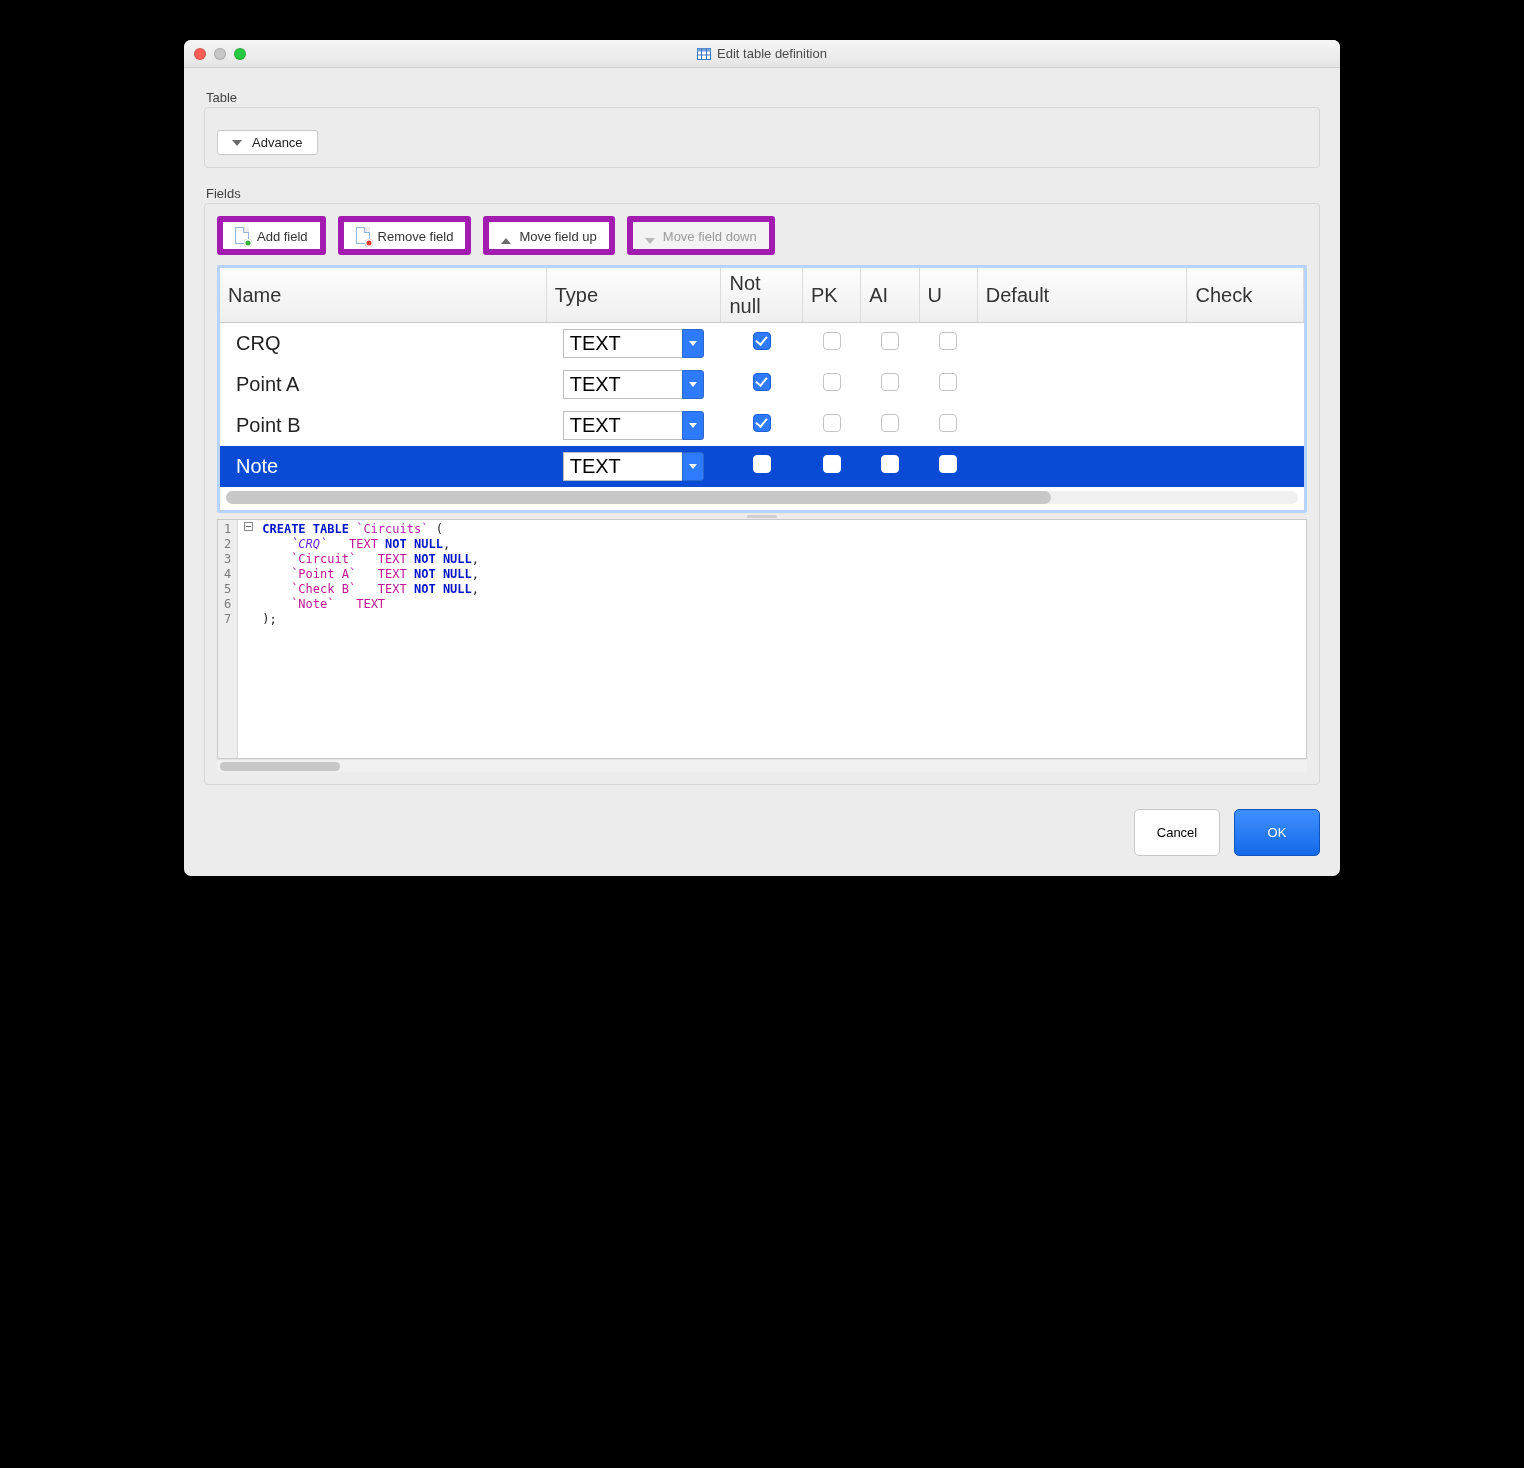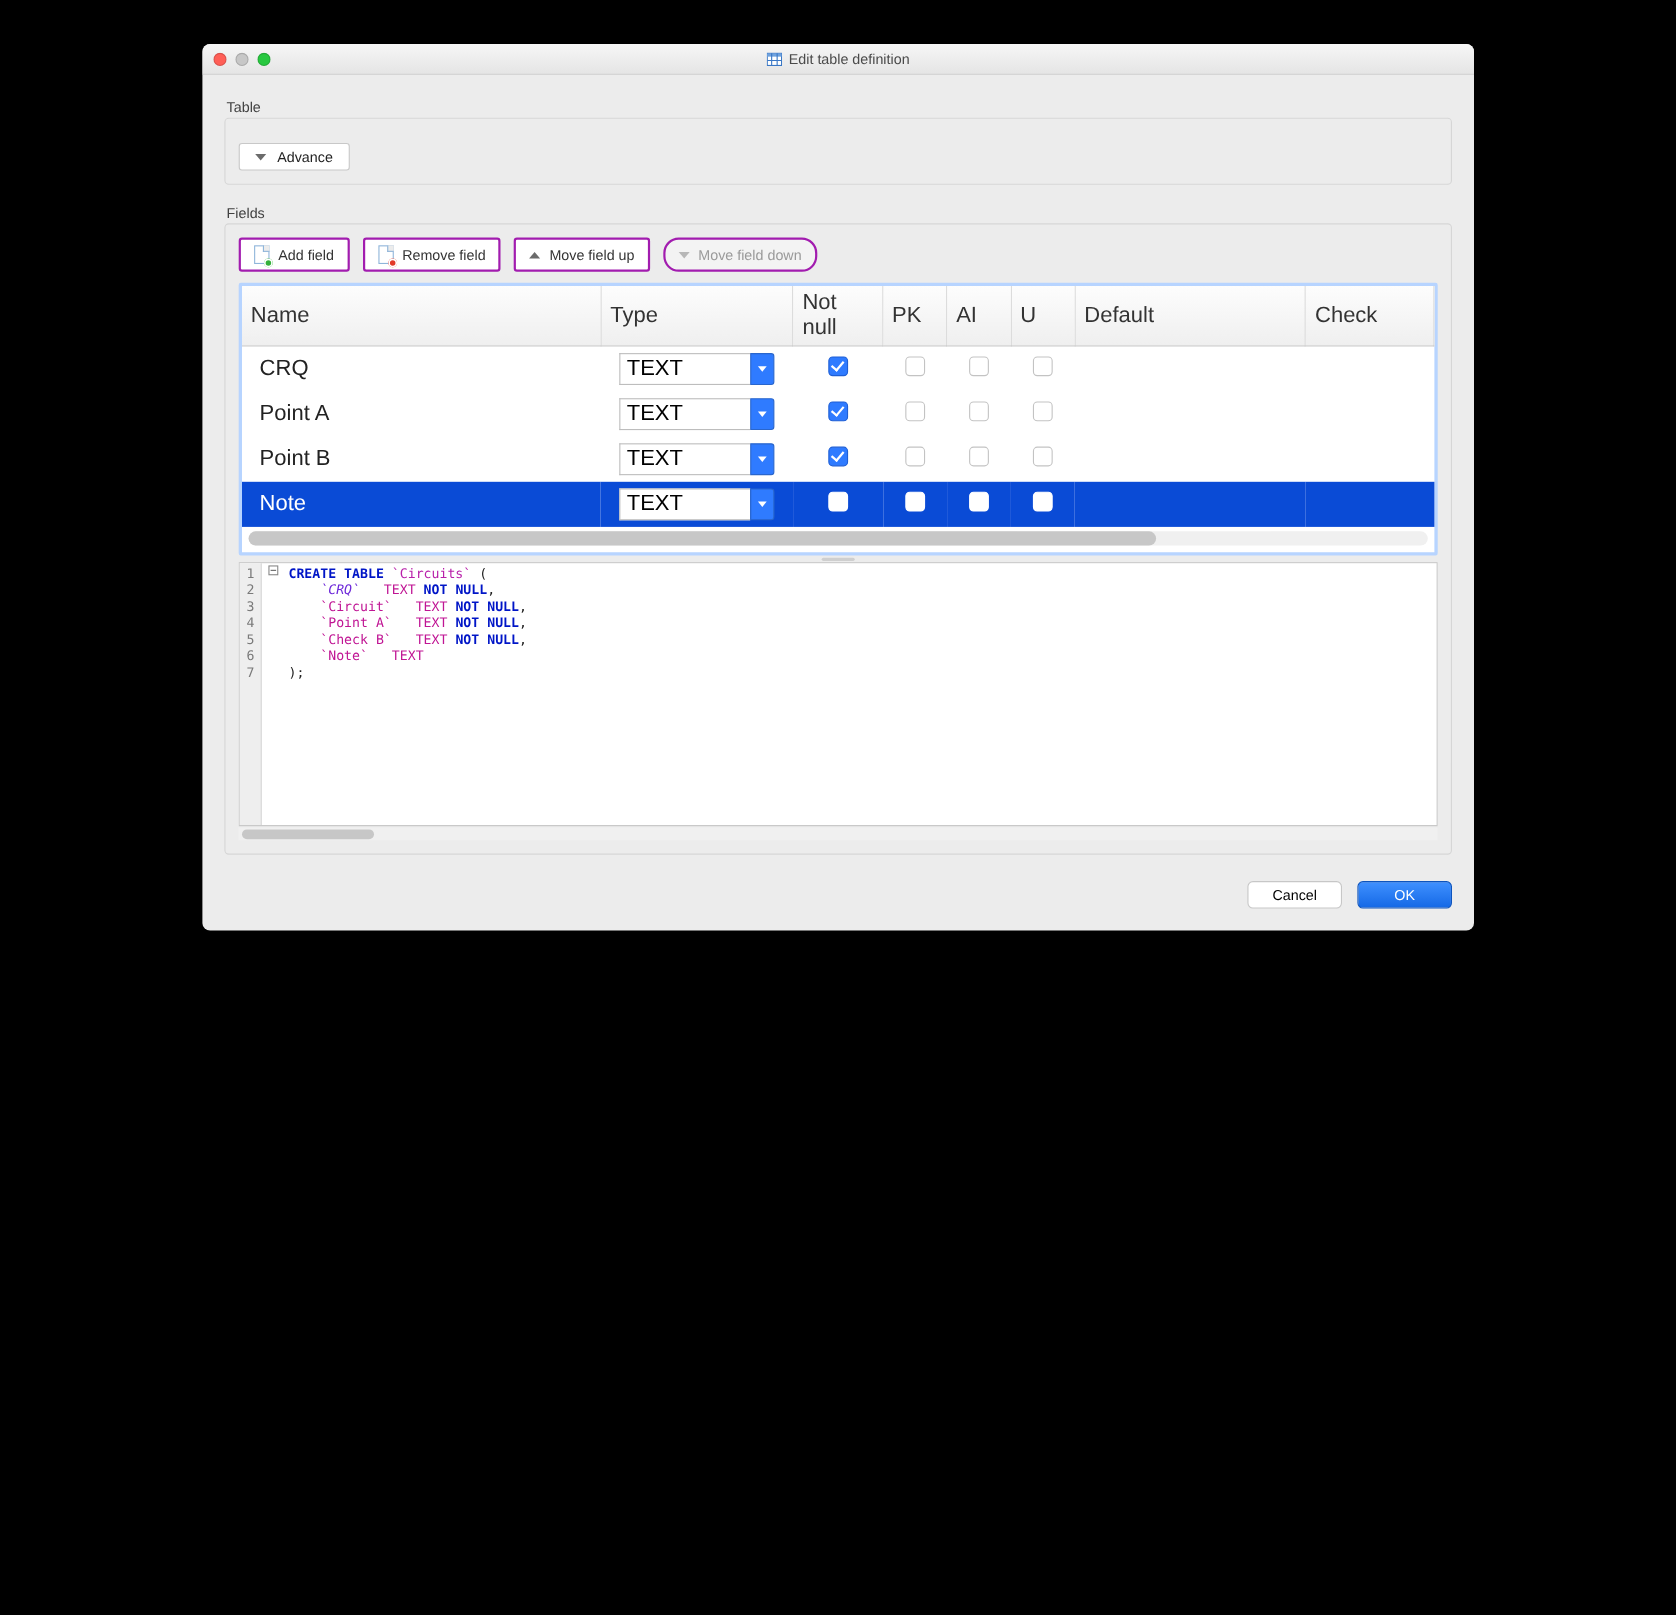--- a/index.html
+++ b/index.html
@@ -65,25 +65,25 @@
   .adv-btn {
     margin-top:10px;
     display:inline-flex; align-items:center; gap:10px;
     padding:4px 14px; background:#fff; border:1px solid #c8c8c8; border-radius:3px;
     font-size:13px;
   }
   .adv-btn .tri{ width:0;height:0;border-left:5px solid transparent;border-right:5px solid transparent;border-top:6px solid #6b6b6b;}
   
   .toolbar { display:flex; gap:12px; margin-bottom:10px; }
   .tbtn {
-    display:inline-flex; align-items:center; gap:8px;
-    background:#fff; border:2px solid #a21caf; border-radius:3px;
+    display:inline-flex; align-items:flex-end; gap:8px;
+    background:#fff; border:6px solid #a21caf; border-radius:3px;
     padding:5px 12px; font-size:13px; color:#333;
   }
-  .tbtn.disabled { color:#9a9a9a; background:#f3f3f3;border-radius:14px; }
+  .tbtn.disabled { color:#9a9a9a; background:#f3f3f3; }
   .tbtn .tri-up{width:0;height:0;border-left:5px solid transparent;border-right:5px solid transparent;border-bottom:6px solid #6b6b6b;}
   .tbtn .tri-dn{width:0;height:0;border-left:5px solid transparent;border-right:5px solid transparent;border-top:6px solid #b7b7b7;}
   .doc-ico{display:inline-block;position:relative;width:14px;height:17px;background:#fff;border:1px solid #8fb5da;}
   .doc-ico::before{content:"";position:absolute;right:-1px;top:-1px;width:5px;height:5px;background:#ececec;border-left:1px solid #8fb5da;border-bottom:1px solid #8fb5da;}
   .doc-ico.add::after{content:"";position:absolute;right:-4px;bottom:-4px;width:8px;height:8px;border-radius:50%;background:#33b03a;box-shadow:inset 0 0 0 1.5px #fff;}
   .doc-ico.rem::after{content:"";position:absolute;right:-4px;bottom:-4px;width:8px;height:8px;border-radius:50%;background:#e23b2a;box-shadow:inset 0 0 0 1.5px #fff;}
   
   .grid-wrap{ border:3px solid #b7d4ff; border-radius:2px; background:#fff; }
   table.grid{ width:100%; border-collapse:collapse; font-size:20px;}
   table.grid th{
@@ -130,21 +130,21 @@
   .fold::before{content:"";position:absolute;left:1px;right:1px;top:3px;height:1px;background:#666;}
   .kw{color:#0015c7;font-weight:bold;}
   .nn{color:#0015c7;font-weight:bold;}
   .id{color:#b81fa9;}
   .id2{color:#c01594;}
   .tk{color:#6d28d9;font-style:italic;}
   .sql-scroll{height:13px;background:#f0f0f0;border-top:1px solid #e3e3e3;position:relative;}
   .sql-scroll .thumb{position:absolute;left:3px;top:2px;height:9px;width:120px;background:#c7c7c7;border-radius:5px;}
   
   .footer{display:flex;justify-content:flex-end;gap:14px;margin-top:24px;}
-  .btn{min-width:86px;padding:4px 16px;border-radius:5px;border:1px solid #c7c7c7;background:#fff;font-size:13px;}
+  .btn{min-width:86px;padding:15px 16px;border-radius:5px;border:1px solid #c7c7c7;background:#fff;font-size:13px;}
   .btn.primary{background:linear-gradient(#3f90ff,#1569e6);color:#fff;border-color:#0e54bd;}
 </style>
 </head>
 <body>
 
 <div class="window">
   <div class="titlebar">
     <div class="traffic">
       <div class="tl red"></div>
       <div class="tl yellow"></div>

